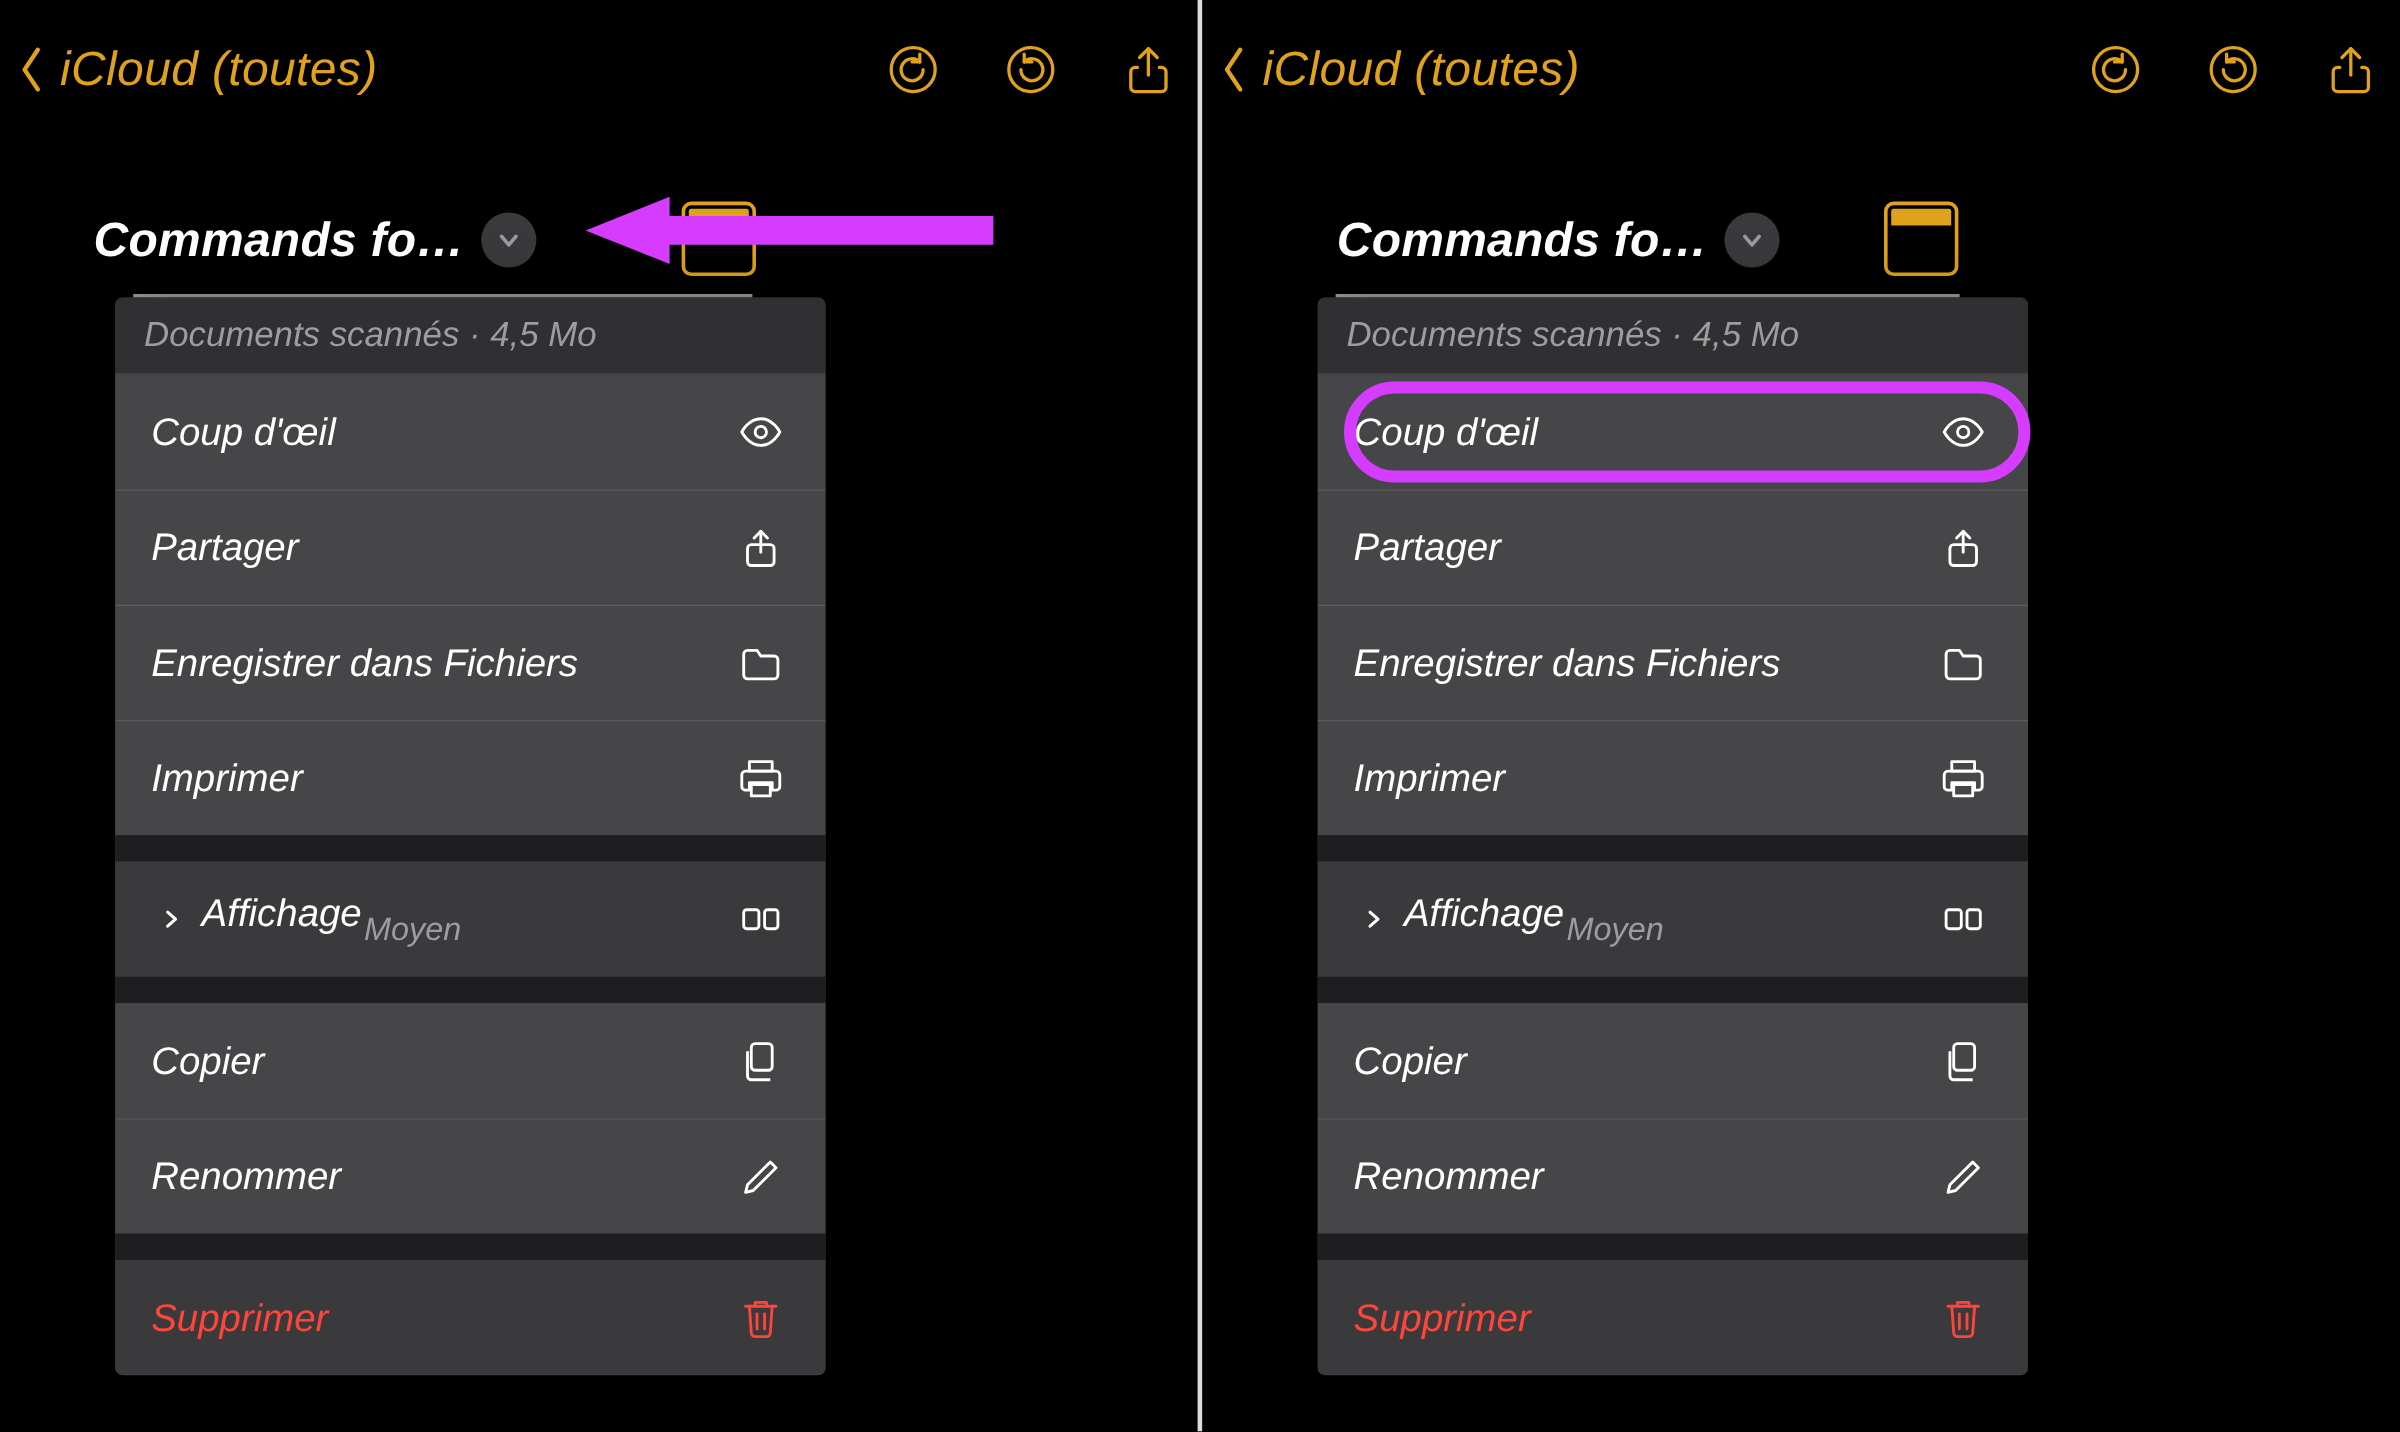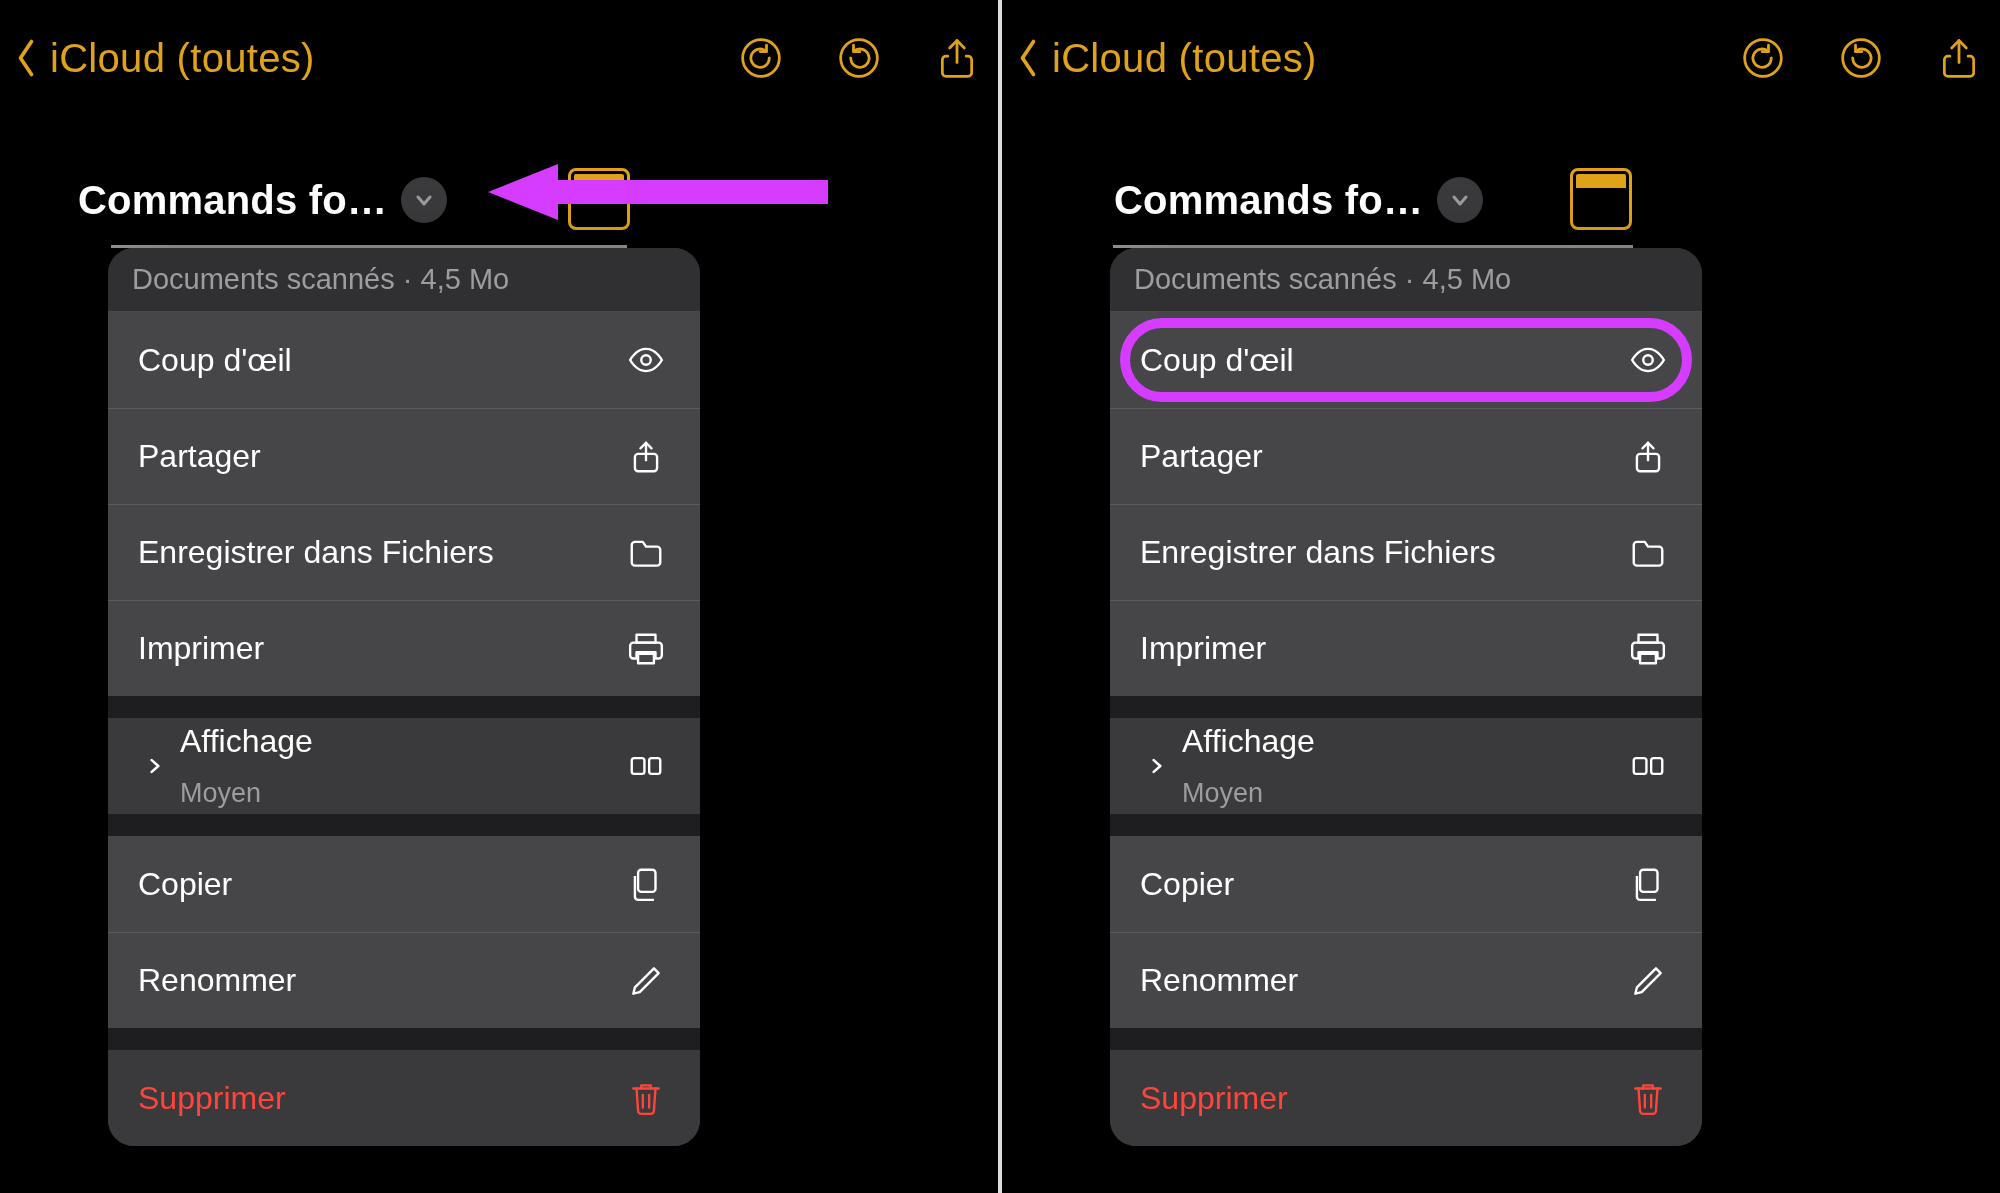--- a/index.html
+++ b/index.html
@@ -23,20 +23,21 @@
     position:relative;
     color:var(--text);
     overflow:hidden;
   }
 
   
   .frame{
     position:absolute;top:0;height:100%;
     width:1102px;
     background:var(--bg);
+    font-style:italic;
   }
   .frame-left{left:0}
   .frame-right{left:1002px}
   .divider{
     position:absolute;left:998px;top:0;width:4px;height:100%;
     background:#dcdcdc;
   }
 
   
   .navbar{
@@ -73,39 +74,39 @@
   .thumb .bar{height:14px;border-radius:2px 2px 0 0;background:var(--accent)}
   .frame-left .thumb{left:568px}
   .frame-right .thumb{left:auto;right:-200px} 
 
   .title-underline{
     position:absolute;left:111px;top:245px;height:3px;width:516px;background:rgba(255,255,255,0.6);
   }
 
   
   .menu{
-    position:absolute;left:108px;top:248px;width:592px;
-    border-radius:26px;background:var(--panel2);
+    position:absolute;left:96px;top:248px;width:592px;
+    border-radius:6px;background:var(--panel2);
     overflow:hidden;
     box-shadow:0 25px 70px rgba(0,0,0,0.6);
   }
   .menu-header{
     height:64px;display:flex;align-items:center;padding:0 24px;
     background:#303033;color:var(--muted);font-size:29px;
     border-bottom:1px solid var(--hair);
   }
   .menu-item{
     height:96px;display:flex;align-items:center;padding:0 32px 0 30px;
     font-size:32px;position:relative;
     border-top:1px solid var(--hair);
   }
   .menu-item:first-of-type{border-top:none}
   .menu-item .label{flex:1;color:#fff}
   .menu-item .sub{font-size:27px;color:var(--muted);margin-top:16px}
-  .menu-item.two-line .label-wrap{display:flex;flex-direction:column;flex:1;gap:2px}
+  .menu-item.two-line .label-wrap{display:flex;flex-direction:row;flex:1;gap:2px}
   .menu-item.two-line .main{font-size:32px;color:#fff}
   .menu-item .rchev{width:34px;display:flex;align-items:center;justify-content:center;margin-right:8px}
   .menu-item .ico{width:44px;height:44px;display:flex;align-items:center;justify-content:center}
   .menu-item .ico svg{width:38px;height:38px}
   .menu-item.danger .label{color:var(--danger)}
   .menu-item.danger svg{stroke:var(--danger);fill:none}
   .group-gap{height:22px;background:#1e1e20}
   .menu .group{background:#464649}
   .menu .group-alt{background:#3a3a3c}
 

